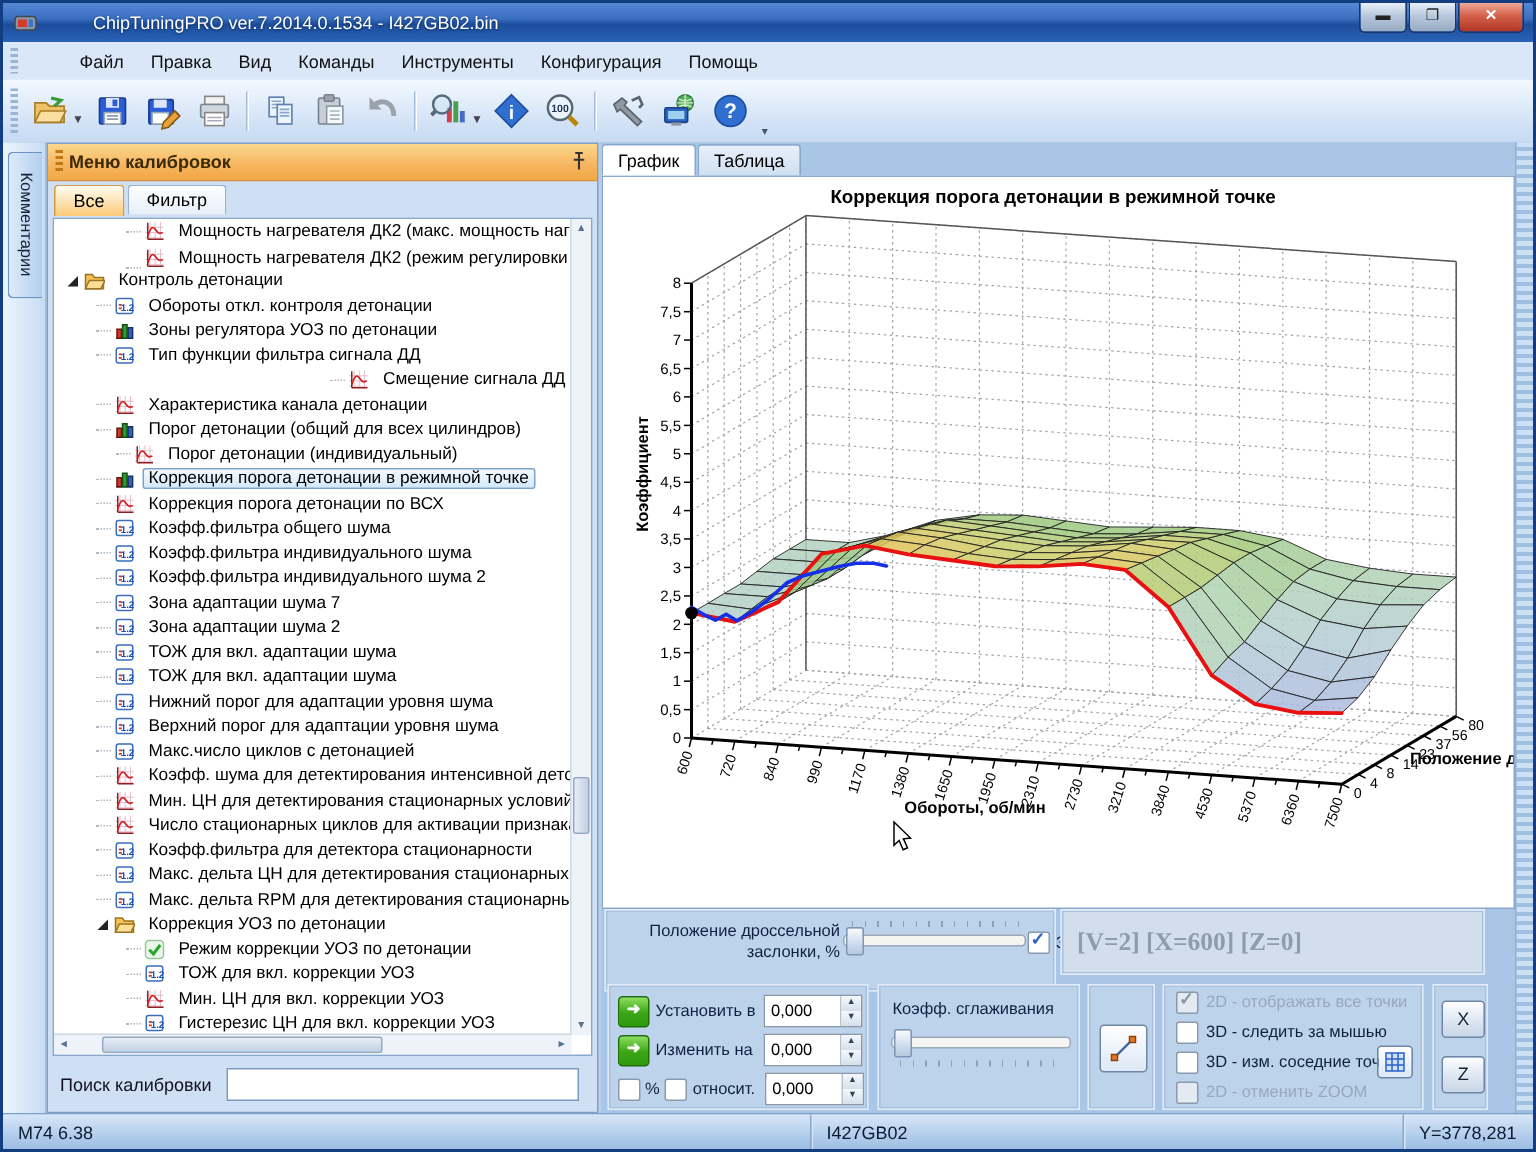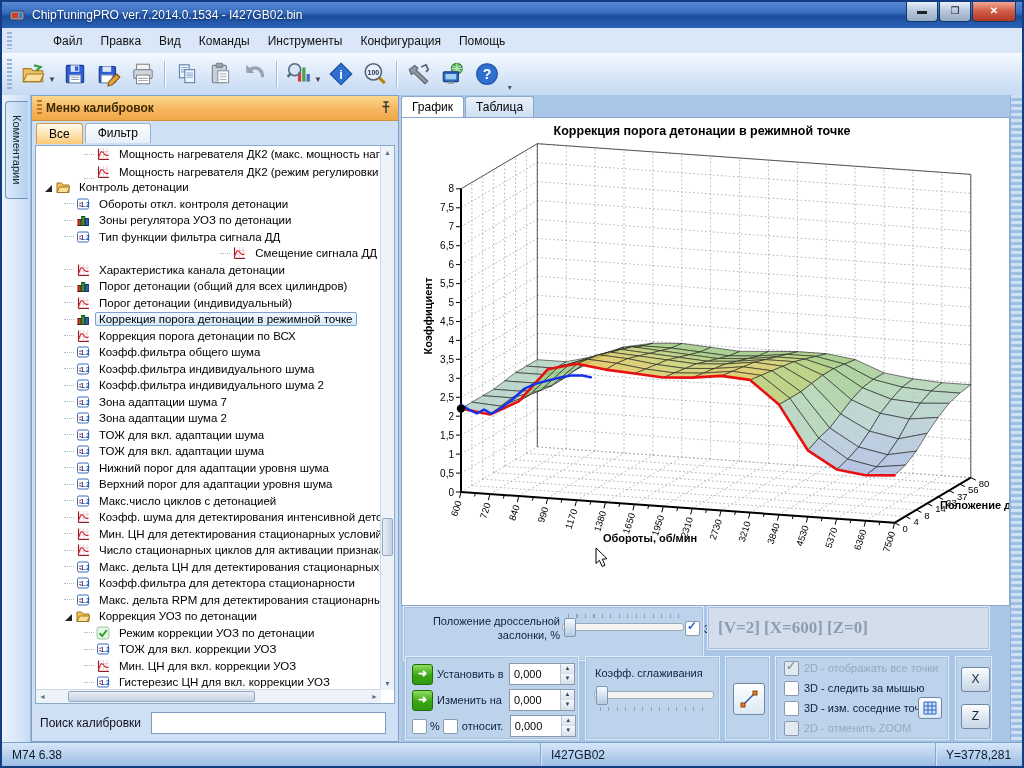--- a/index.html
+++ b/index.html
@@ -2,21 +2,21 @@
 <html><head>
 <meta charset="utf-8">
 <style>
   html,body{margin:0;padding:0;background:#6a8cb4;font-family:"Liberation Sans",sans-serif;}
   #window{position:relative;width:1024px;height:768px;background:#b7cde9;border:2px solid #123d80;box-sizing:border-box;overflow:hidden;}
   
   .titlebar{position:absolute;left:0;top:0;right:0;height:26px;
     background:linear-gradient(#5589d4 0%,#3a6fc0 40%,#1d4d9c 55%,#2a63b8 100%);
     display:flex;align-items:center;color:#fff;font-size:12px;}
   .titlebar .app-ico{width:18px;height:18px;margin:0 6px 0 6px;flex:0 0 auto;}
-  .title-text{text-shadow:0 1px 2px #0a2a5a;white-space:nowrap;}
+  .title-text{text-shadow:0 1px 2px #0a2a5a;white-space:nowrap;margin-left:30px;}
   .winbtns{position:absolute;right:6px;top:0;display:flex;}
   .winbtn{width:30px;height:19px;border:1px solid #14366e;border-top:none;border-radius:0 0 4px 4px;
     background:linear-gradient(#e8f0fa,#b8c8dc 45%,#96aac2);color:#222;font-size:10px;line-height:17px;text-align:center;margin-left:1px;}
   .winbtn.close{width:42px;background:linear-gradient(#f0a898,#d4604a 45%,#b03826);color:#fff;font-weight:bold;}
   
   .menubar{position:absolute;left:0;top:26px;right:0;height:25px;background:#d9e7f8;border-bottom:1px solid #c0d4ec;
     display:flex;align-items:center;font-size:12px;color:#111;gap:28px;}
   .grip{width:5px;height:70%;margin:0 4px 0 5px;background:repeating-linear-gradient(180deg,#9ab4d4 0 2px,transparent 2px 4px);}
   .menu-item{padding:3px 9px;}
   .toolbar{position:absolute;left:0;top:51px;right:0;height:42px;background:linear-gradient(#f3f9ff,#d2e2f6 70%,#c6daf2);border-bottom:1px solid #a9c4e4;display:flex;align-items:center;}
@@ -329,21 +329,21 @@
           <div class="trow" style="padding-left: 28px;">
             <span class="stub"></span>
             <span class="tico"><svg width="14" height="14" viewBox="0 0 14 14">
                 <path d="M1.5 12.5h11" stroke="#333"></path>
                 <rect x="2" y="6.5" width="3" height="6" fill="#cc3a2a" stroke="#6a1408"></rect>
                 <rect x="5.7" y="3.5" width="3" height="9" fill="#2f9a2f" stroke="#145214"></rect>
                 <rect x="9.4" y="5.5" width="3" height="7" fill="#3a62b8" stroke="#14306a"></rect>
               </svg></span>
             <span class="tlabel">Порог детонации (общий для всех цилиндров)</span>
           </div>
-          <div class="trow" style="padding-left: 28px; text-align: right;">
+          <div class="trow" style="padding-left: 41px; text-align: right;">
             <span class="stub"></span>
             <span class="tico"><svg width="14" height="14" viewBox="0 0 14 14">
                 <rect x="1" y="1" width="12" height="12" fill="#fff"></rect>
                 <path d="M1 4.5h12M1 8h12M1 11.5h12M4 1v12M7.5 1v12M11 1v12" stroke="#e2b4c6" stroke-width=".6"></path>
                 <path d="M2.5 12.5V1.5M2.5 12.5H13" stroke="#902020" stroke-width="1"></path>
                 <path d="M2.5 10.5C4.5 4 6 3.5 8 6.5s3 2 4.5 1.5" stroke="#d42020" stroke-width="1.1" fill="none"></path>
               </svg></span>
             <span class="tlabel">Порог детонации (индивидуальный)</span>
           </div>
           <div class="trow selected" style="padding-left: 28px;">
@@ -486,30 +486,30 @@
               </svg></span>
             <span class="tlabel">Число стационарных циклов для активации признака</span>
           </div>
           <div class="trow" style="padding-left: 28px;">
             <span class="stub"></span>
             <span class="tico"><svg width="14" height="14" viewBox="0 0 14 14">
                 <rect x="1.5" y="2" width="11" height="10" rx="1.5" fill="#fff" stroke="#3a6ec0"></rect>
                 <path d="M3.2 6.2h2M3.2 8.6h2" stroke="#d03030" stroke-width="1.1"></path>
                 <text x="9" y="10" font-size="6.5" font-weight="bold" fill="#1a50b0" text-anchor="middle">1.2</text>
               </svg></span>
+            <span class="tlabel">Коэфф.фильтра для детектора стационарности</span>
+          </div>
+          <div class="trow" style="padding-left: 28px;">
+            <span class="stub"></span>
+            <span class="tico"><svg width="14" height="14" viewBox="0 0 14 14">
+                <rect x="1.5" y="2" width="11" height="10" rx="1.5" fill="#fff" stroke="#3a6ec0"></rect>
+                <path d="M3.2 6.2h2M3.2 8.6h2" stroke="#d03030" stroke-width="1.1"></path>
+                <text x="9" y="10" font-size="6.5" font-weight="bold" fill="#1a50b0" text-anchor="middle">1.2</text>
+              </svg></span>
             <span class="tlabel">Макс. дельта ЦН для детектирования стационарных</span>
-          </div>
-          <div class="trow" style="padding-left: 28px;">
-            <span class="stub"></span>
-            <span class="tico"><svg width="14" height="14" viewBox="0 0 14 14">
-                <rect x="1.5" y="2" width="11" height="10" rx="1.5" fill="#fff" stroke="#3a6ec0"></rect>
-                <path d="M3.2 6.2h2M3.2 8.6h2" stroke="#d03030" stroke-width="1.1"></path>
-                <text x="9" y="10" font-size="6.5" font-weight="bold" fill="#1a50b0" text-anchor="middle">1.2</text>
-              </svg></span>
-            <span class="tlabel">Коэфф.фильтра для детектора стационарности</span>
           </div>
           <div class="trow" style="padding-left: 28px;">
             <span class="stub"></span>
             <span class="tico"><svg width="14" height="14" viewBox="0 0 14 14">
                 <rect x="1.5" y="2" width="11" height="10" rx="1.5" fill="#fff" stroke="#3a6ec0"></rect>
                 <path d="M3.2 6.2h2M3.2 8.6h2" stroke="#d03030" stroke-width="1.1"></path>
                 <text x="9" y="10" font-size="6.5" font-weight="bold" fill="#1a50b0" text-anchor="middle">1.2</text>
               </svg></span>
             <span class="tlabel">Макс. дельта RPM для детектирования стационарны</span>
           </div>

